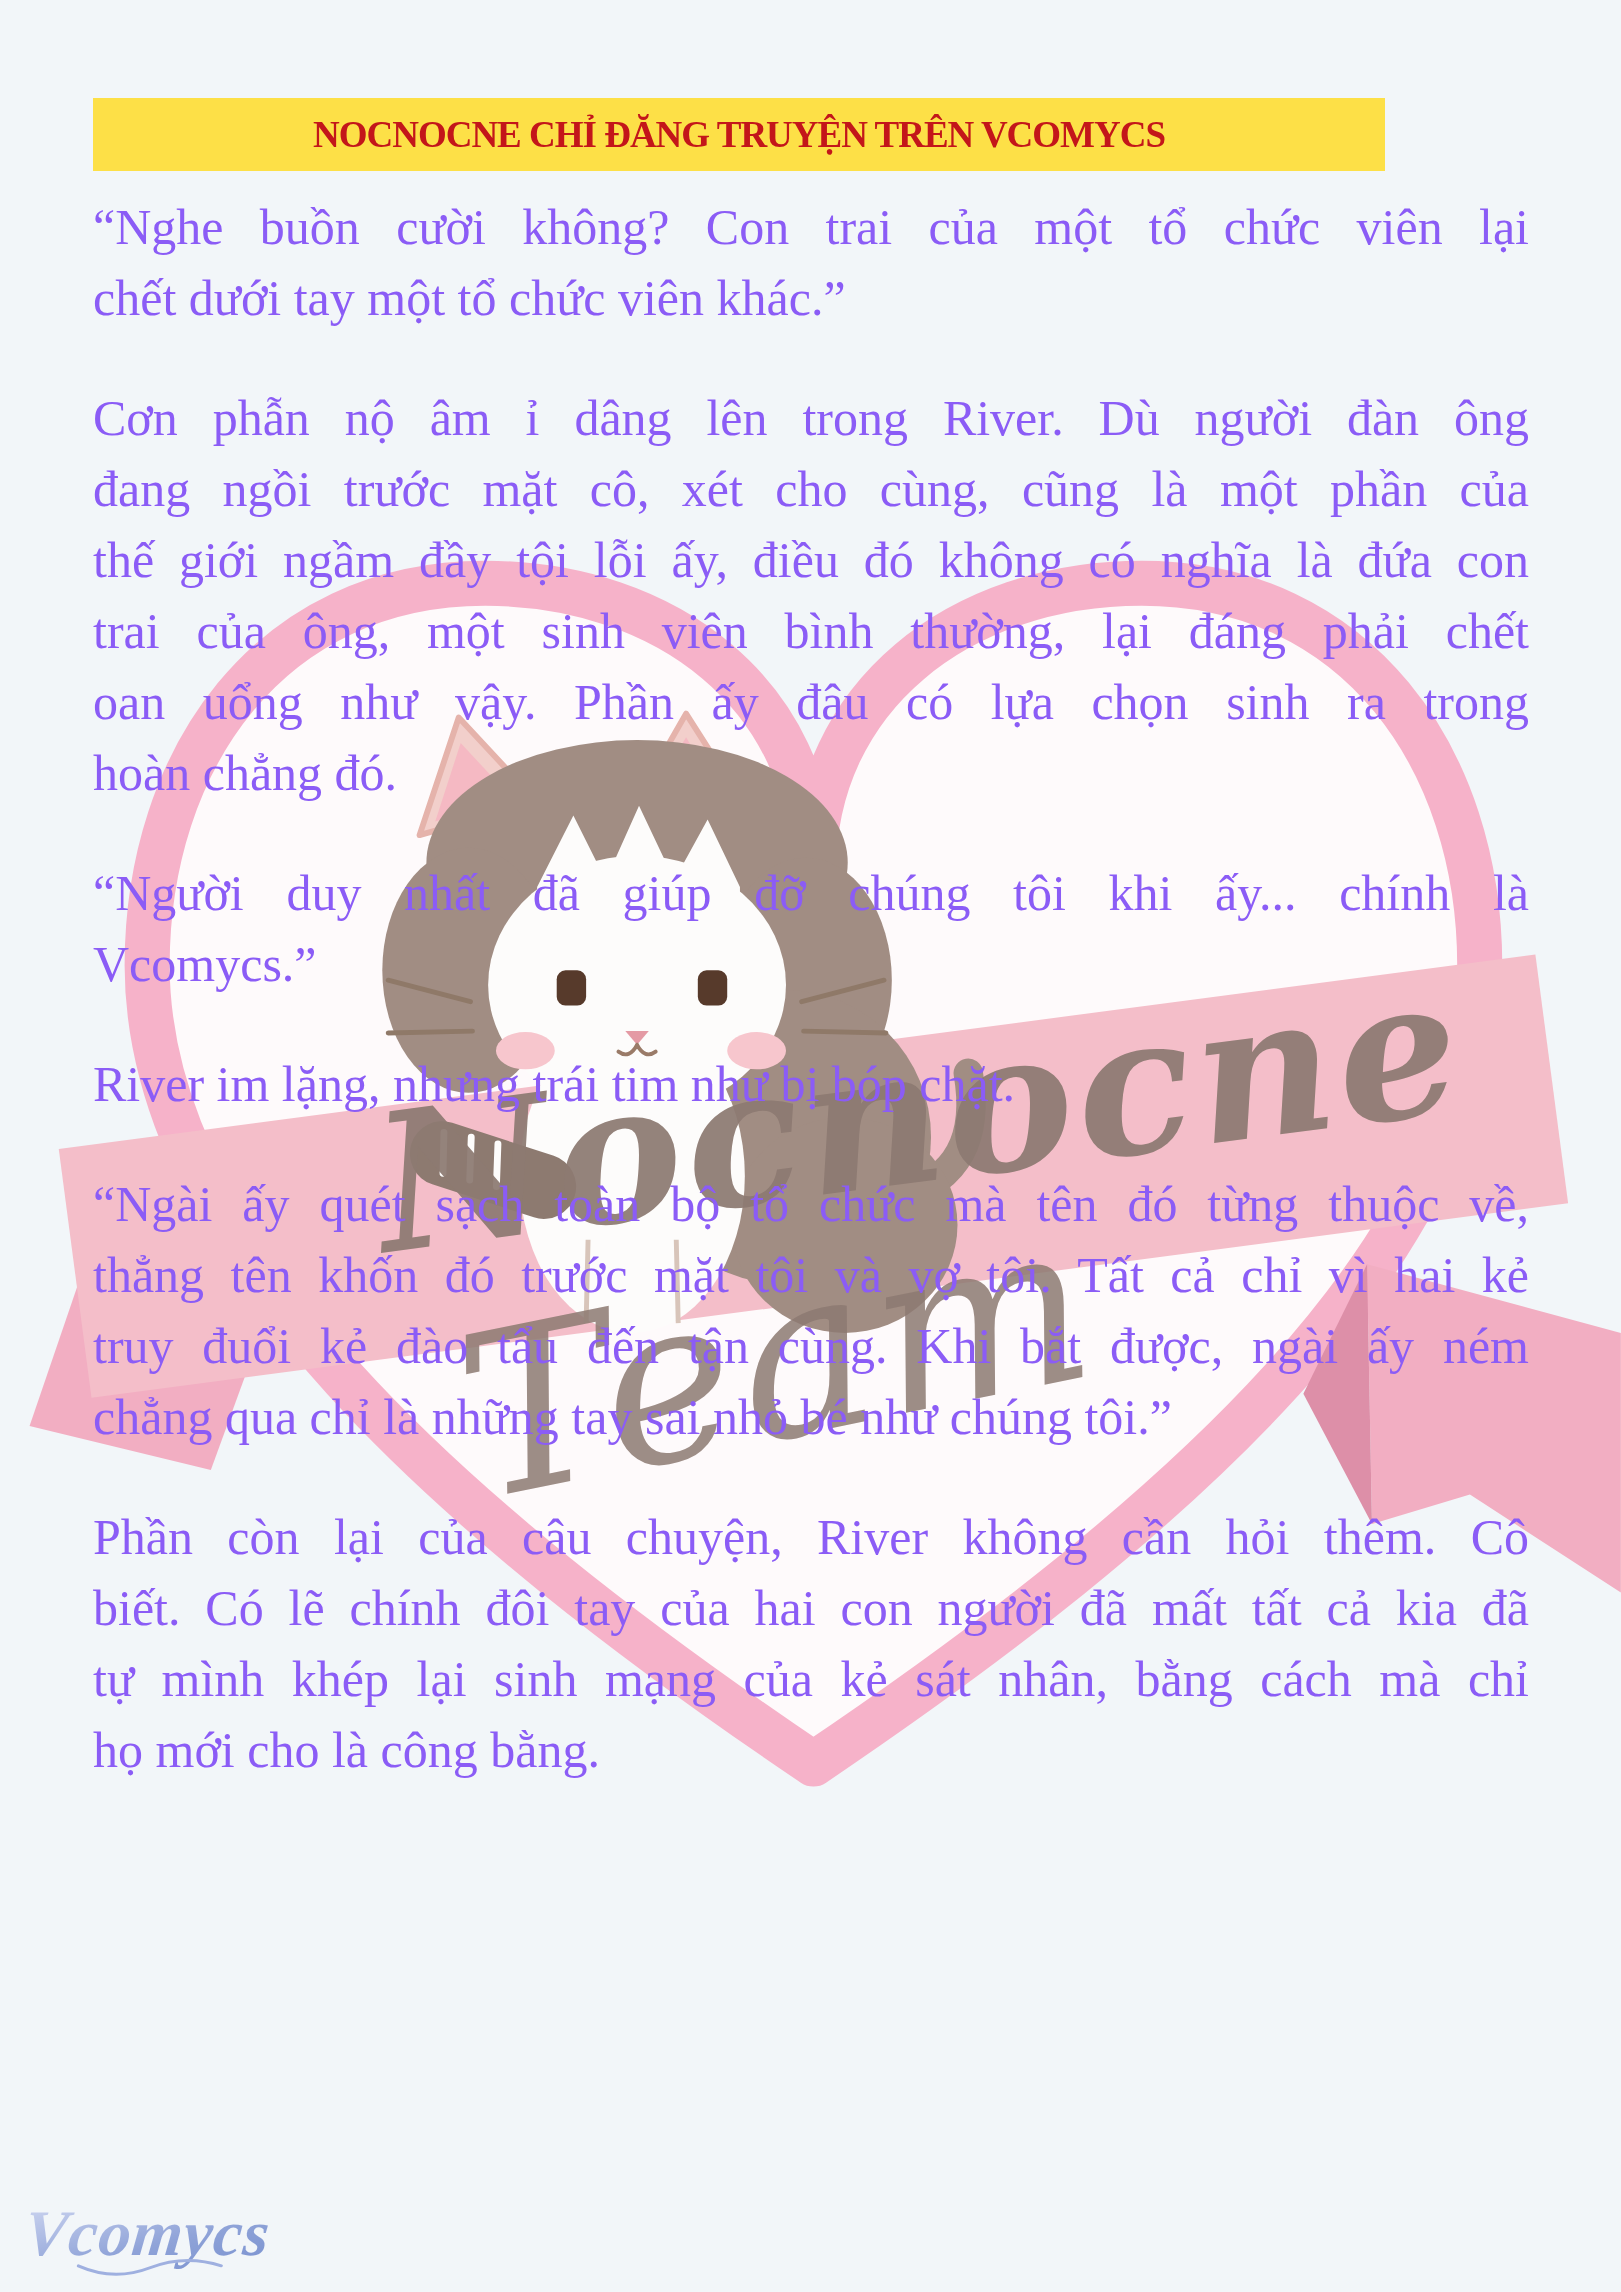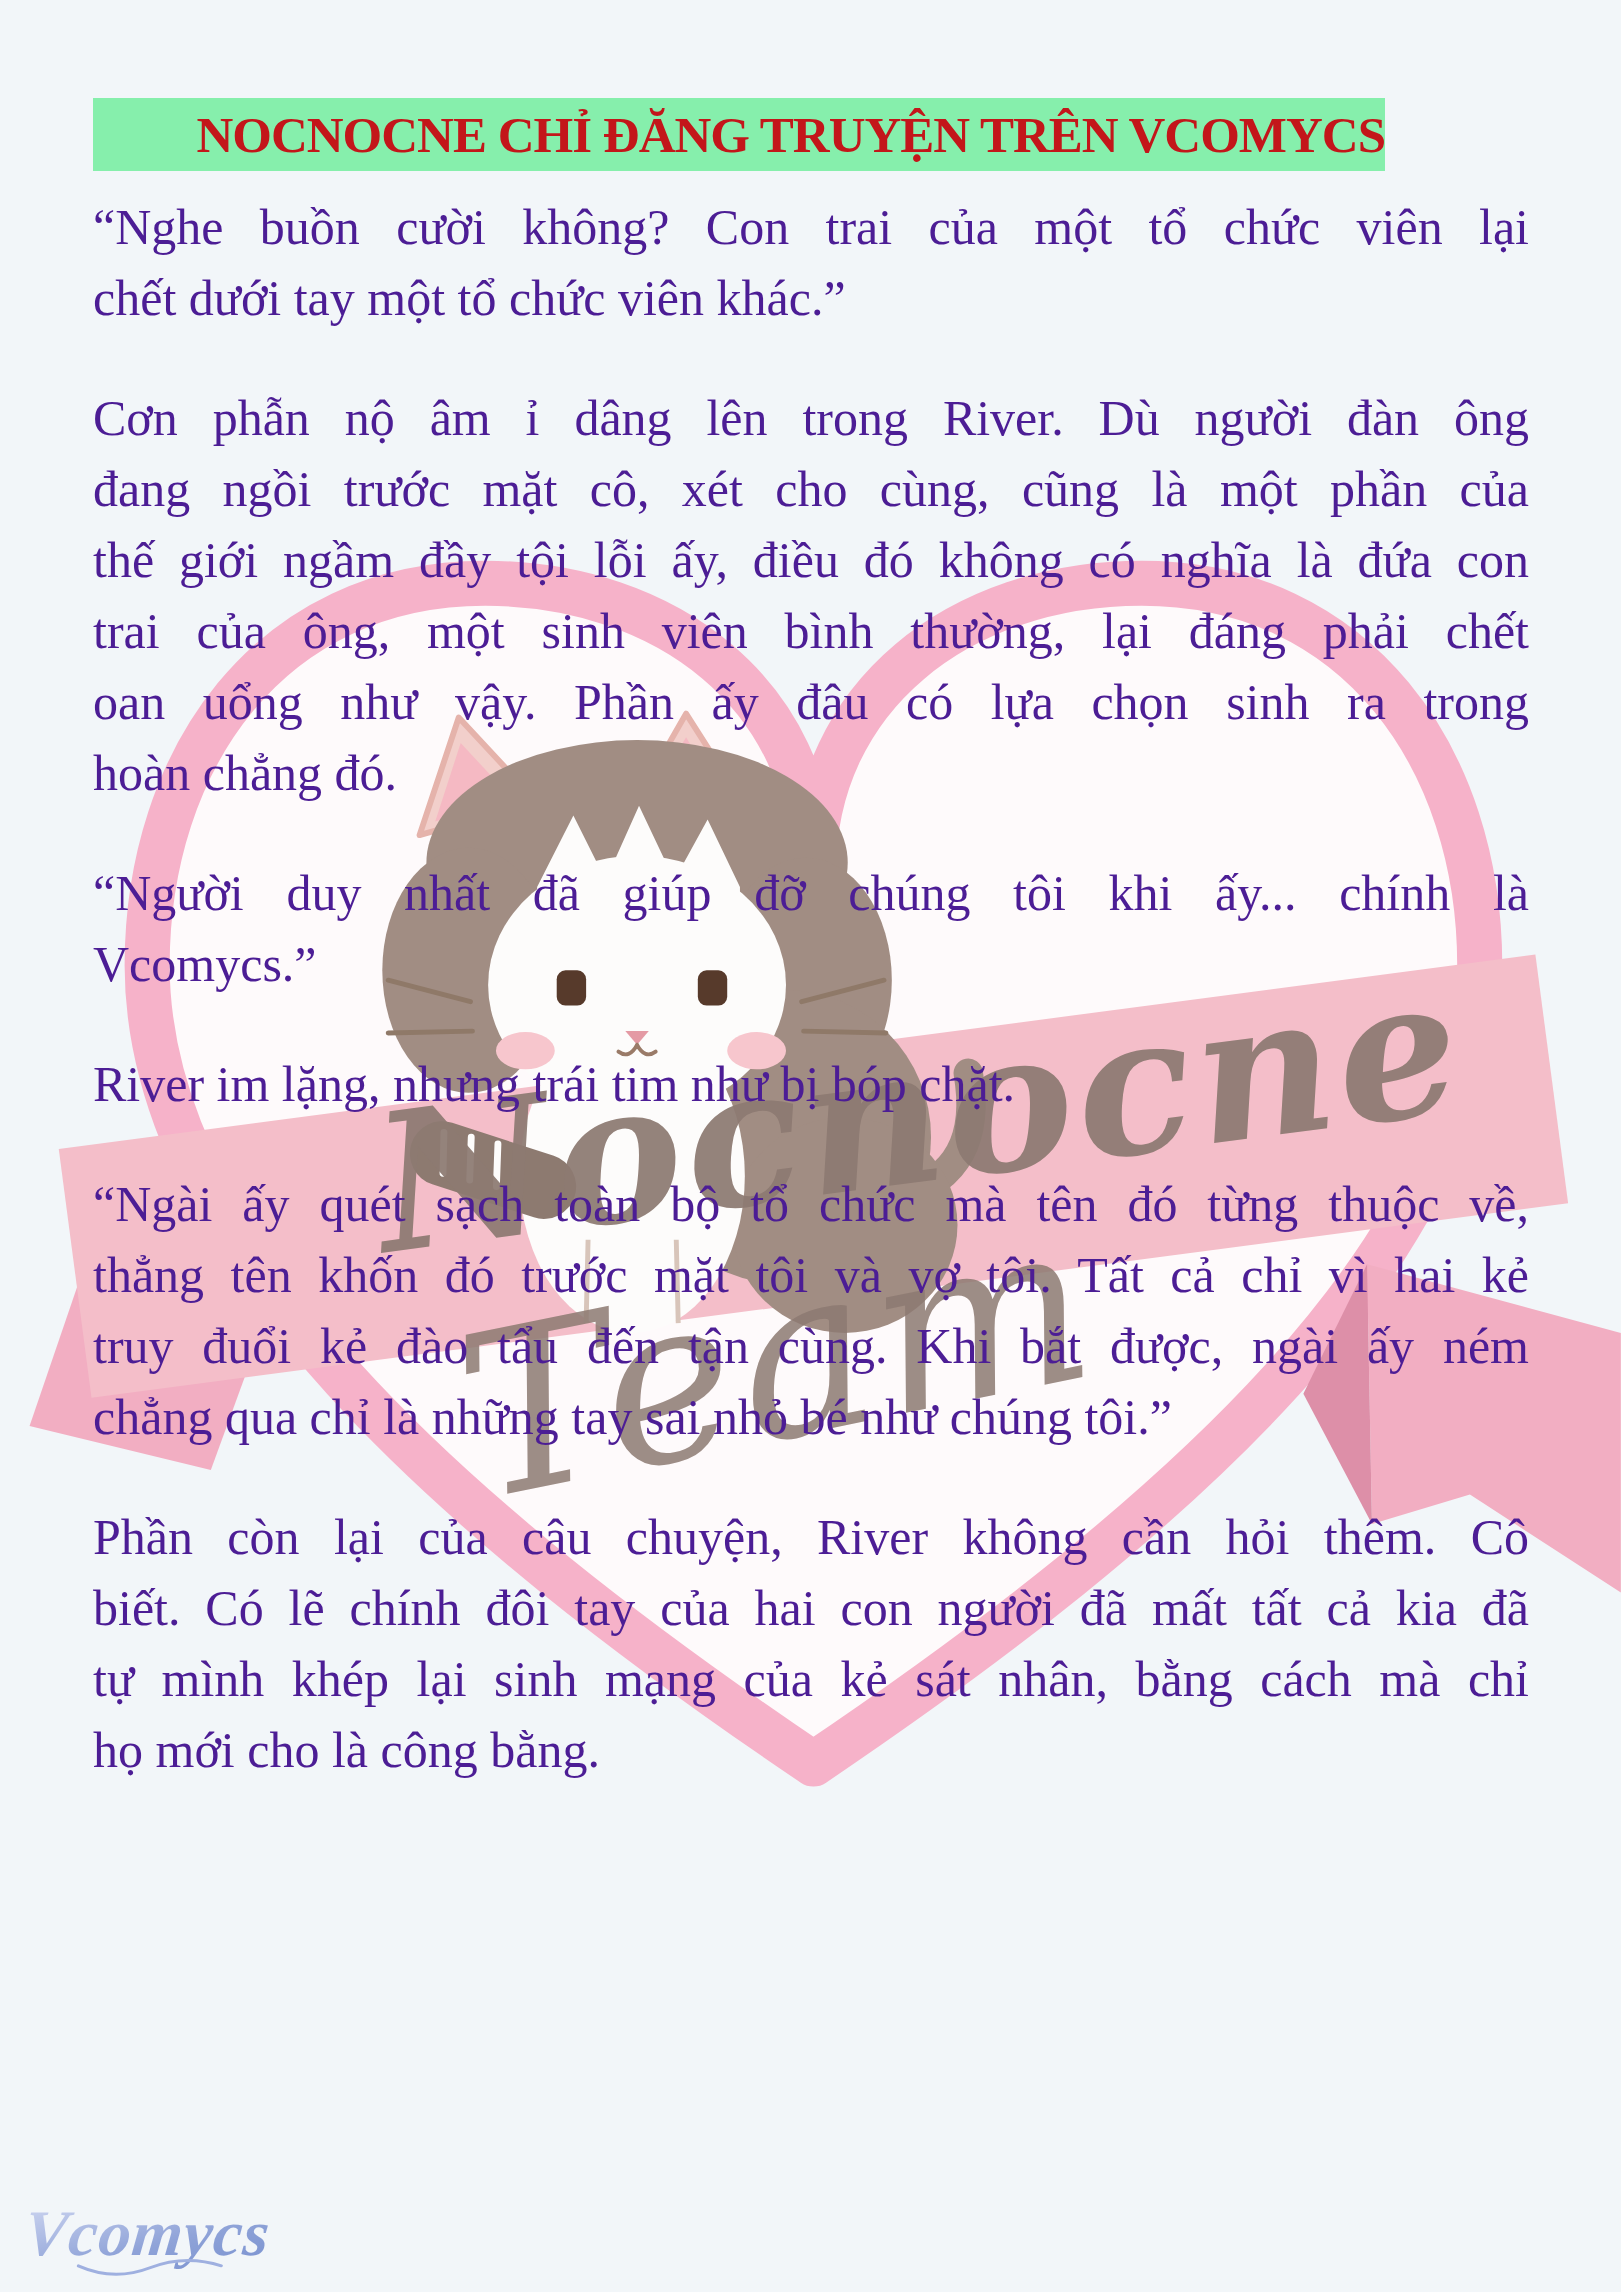--- a/index.html
+++ b/index.html
@@ -7,26 +7,26 @@
     width:1621px;height:2293px;
     background:#f2f6f9;
     position:relative;
     overflow:hidden;
     font-family:"Liberation Serif", serif;
   }
   
   .header-bar{
     position:absolute;left:93px;top:98px;
     width:1292px;height:73px;line-height:74px;
-    background:#86efac;
+    background:#fde047;
     color:#c3161a;
     font-weight:bold;
-    font-size:51px;
+    font-size:37px;
     letter-spacing:-1px;
-    text-align:right;
+    text-align:center;
     white-space:nowrap;
     z-index:2;
   }
   
   .watermark{
     position:absolute;left:0;top:549px;width:1621px;height:1313px;
     z-index:0;
   }
   .wm-ribbon-text{
     font-family:"DejaVu Serif", serif;
@@ -35,21 +35,21 @@
   }
   .wm-script-text{
     font-family:"DejaVu Serif", serif;
     font-style:italic;
     fill:#8d7a72;opacity:.85;
   }
   
   .content{
     position:absolute;left:93px;top:192px;width:1436px;
     z-index:1;
-    color:#4c1d95;
+    color:#8b5cf6;
     font-size:50px;
     line-height:71px;
   }
   .paragraph{margin:0 0 49px 0;}
   .line{
     text-align:justify;
     text-align-last:justify;
     white-space:normal;
   }
   .line--last{

